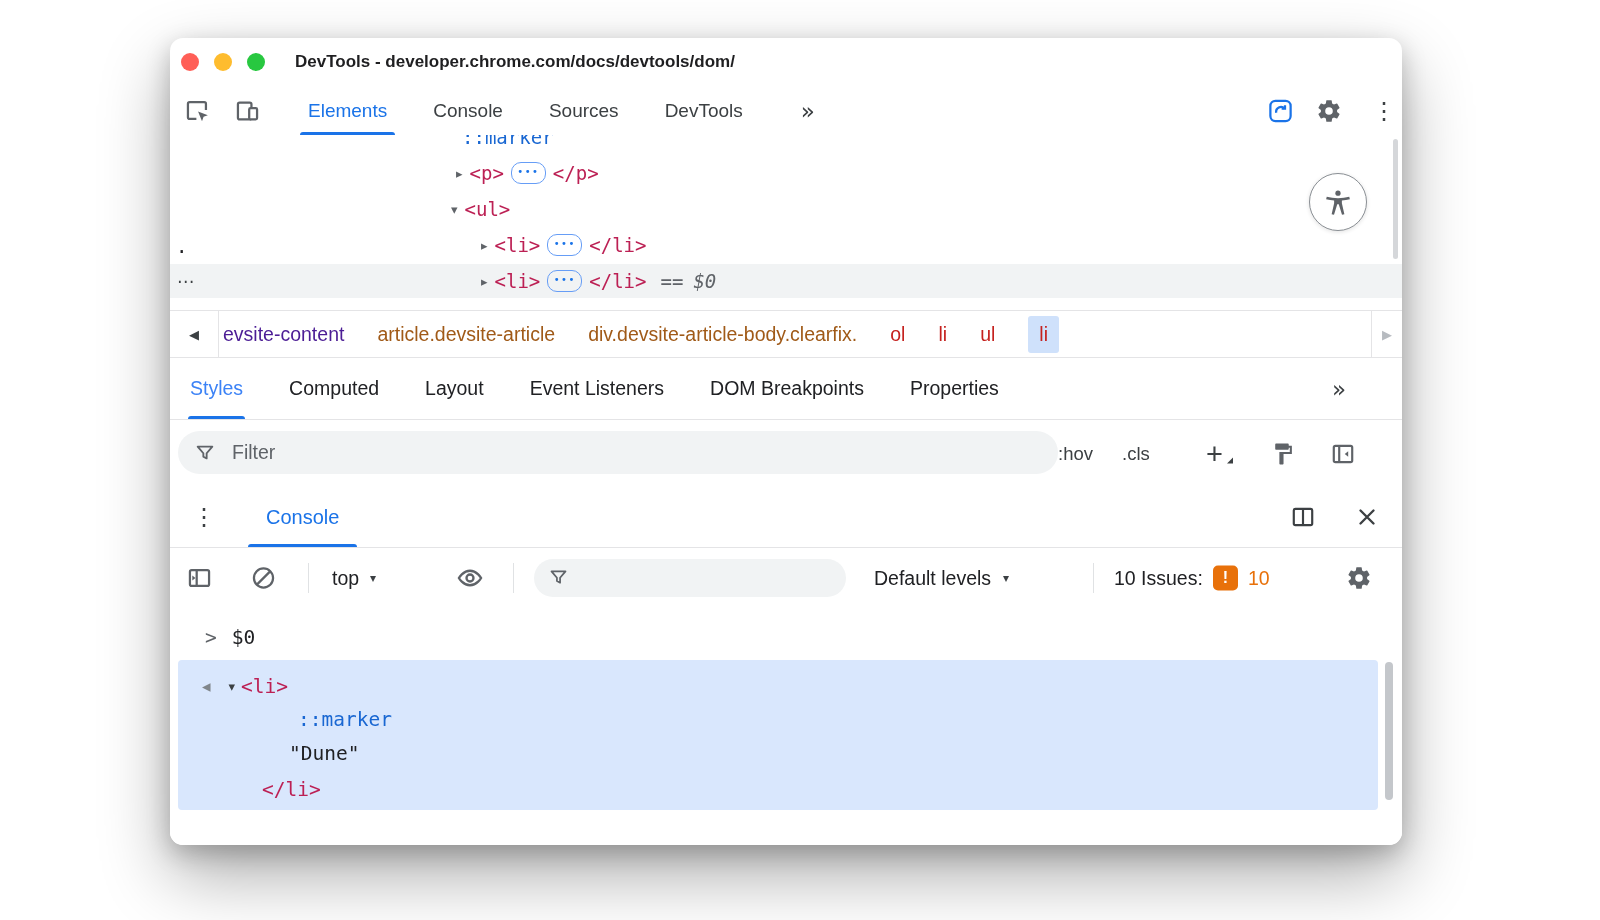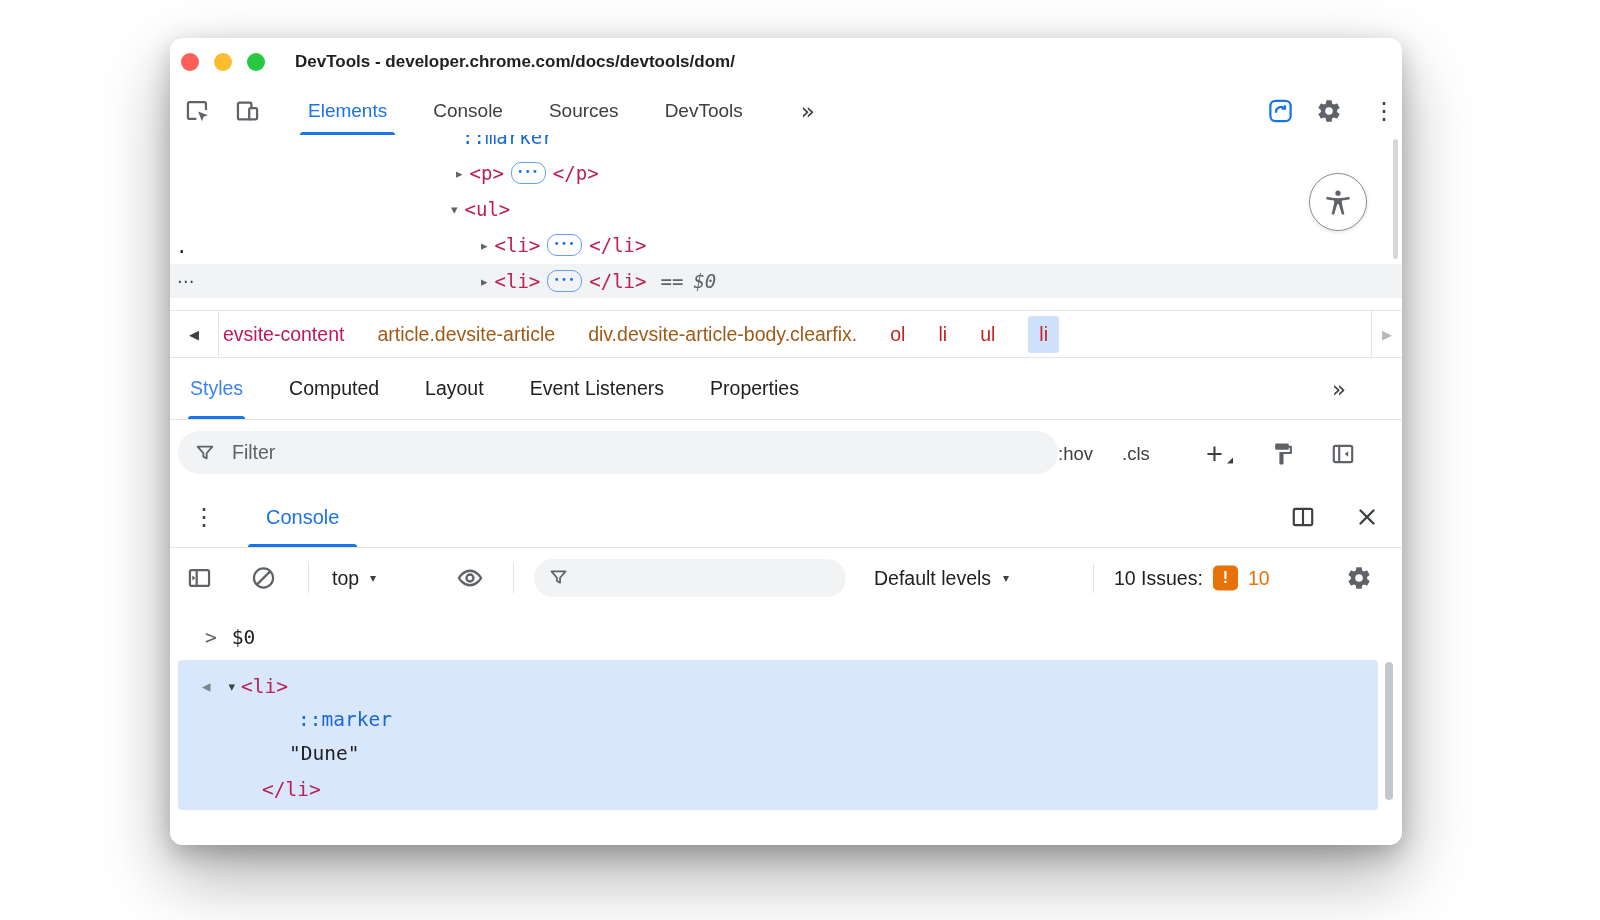--- a/index.html
+++ b/index.html
@@ -59,21 +59,21 @@
 
   
   .crumb-bar{position:absolute;left:0;top:272px;right:0;height:48px;border-top:1px solid #e4e4e6;
              border-bottom:1px solid #e4e4e6;display:flex;background:#fff;box-sizing:border-box;}
   .crumb-nav{width:48px;display:flex;align-items:center;justify-content:center;
              border-right:1px solid #e4e4e6;font-size:13px;color:#3c4043;flex:none;}
   .crumb-nav.right{width:30px;border-right:none;border-left:1px solid #e4e4e6;color:#b7bbc0;}
   .crumb-scroll{flex:1;display:flex;align-items:center;gap:33px;padding-left:4px;overflow:hidden;
                 font-size:19.5px;white-space:nowrap;}
   .crumb{flex:none;}
-  .c-darkred{color:#be185d;}
+  .c-darkred{color:#4c1d95;}
   .c-orange{color:#a05a18;}
   .c-red{color:#c5221f;}
   .crumb.sel{background:#cfe1fb;padding:7px 11px;border-radius:3px;}
 
   
   .styles-tabs{position:absolute;left:0;top:320px;right:0;height:62px;border-bottom:1px solid #e4e4e6;
                display:flex;align-items:stretch;padding-left:20px;box-sizing:border-box;}
   .st-tab{display:flex;align-items:center;margin-right:46px;font-size:19.5px;color:#202124;position:relative;}
   .st-tab.active{color:#3b82f6;}
   .st-tab.active::after{content:"";position:absolute;left:-2px;right:-2px;bottom:0;height:3.5px;
@@ -230,20 +230,21 @@
       <span class="crumb c-red sel">li</span>
     </div>
     <div class="crumb-nav right g">▶</div>
   </div>
 
   <div class="styles-tabs">
     <div class="st-tab active">Styles</div>
     <div class="st-tab">Computed</div>
     <div class="st-tab">Layout</div>
     <div class="st-tab">Event Listeners</div>
+    <div class="st-tab">DOM Breakpoints</div>
     <div class="st-tab">Properties</div>
     <div class="st-more g">»</div>
   </div>
 
   <div class="filter-row">
     <div class="filter-pill">
       <span style="display:flex;">
         <svg viewBox="0 0 24 24" width="22" height="22" fill="none" stroke="#5f6368" stroke-width="2" stroke-linejoin="round">
           <path d="M4 5h16l-6.2 7.3v5.6l-3.6-1.8v-3.8z"></path>
         </svg>

